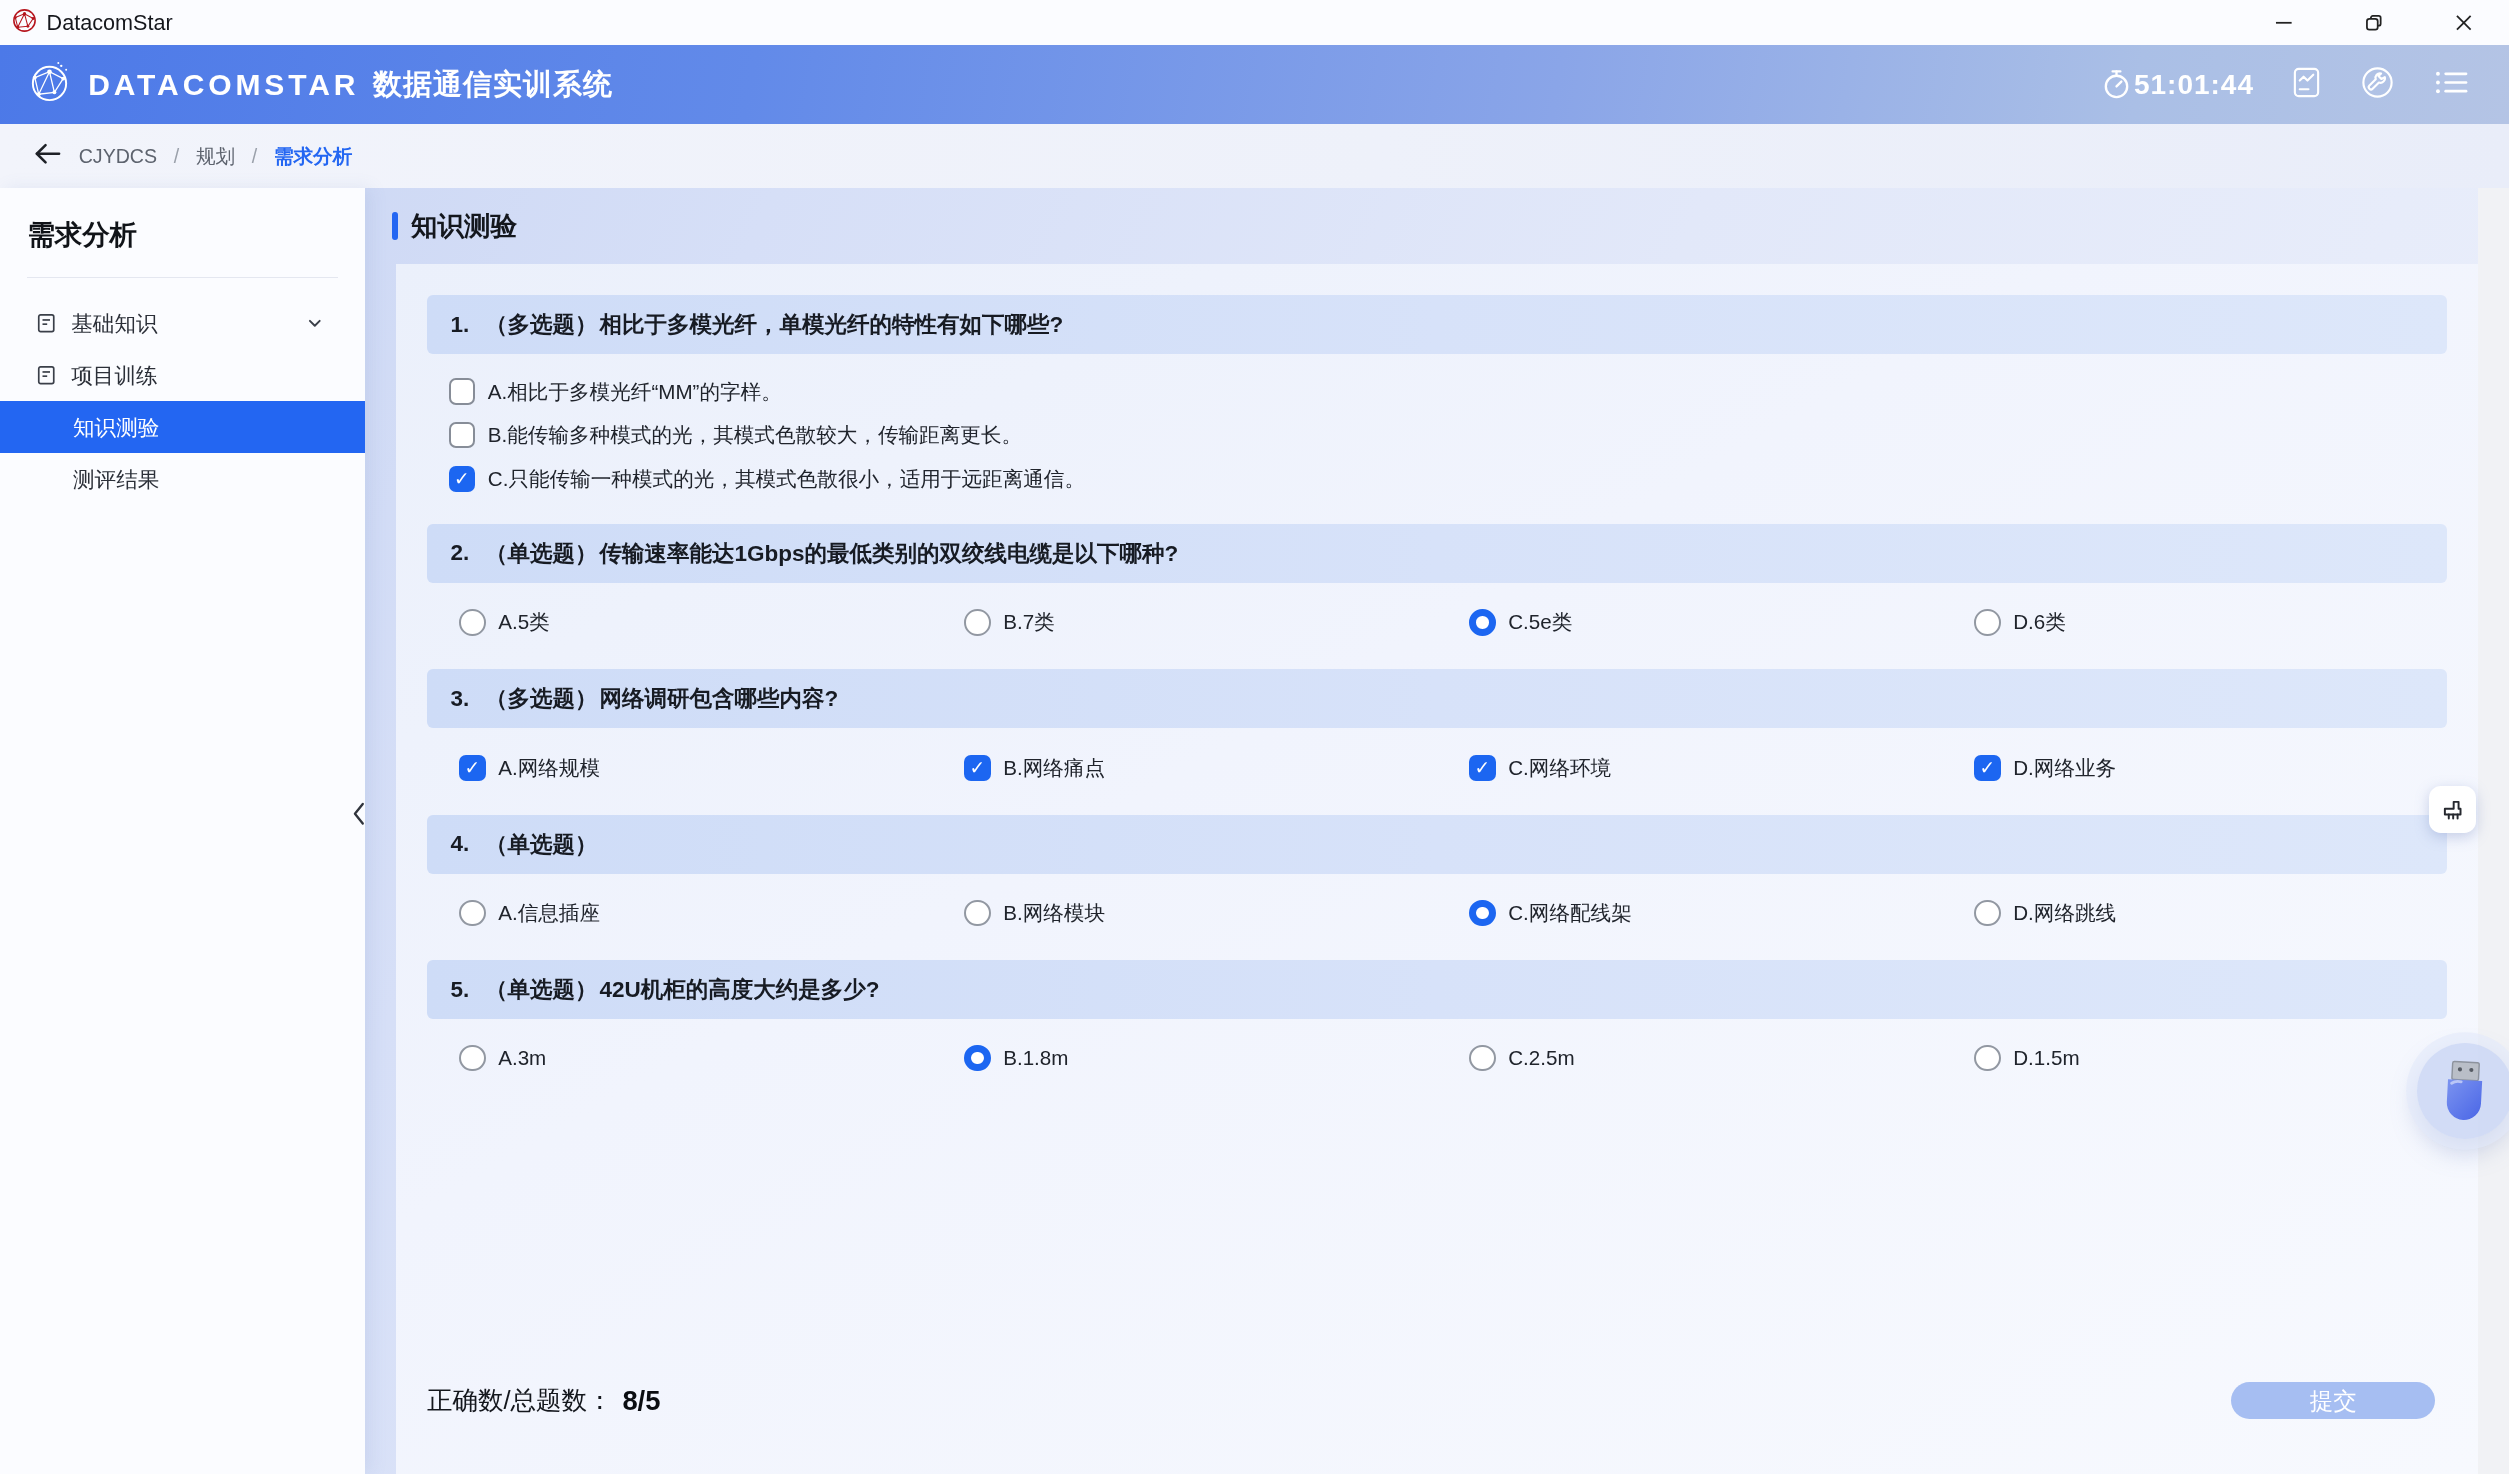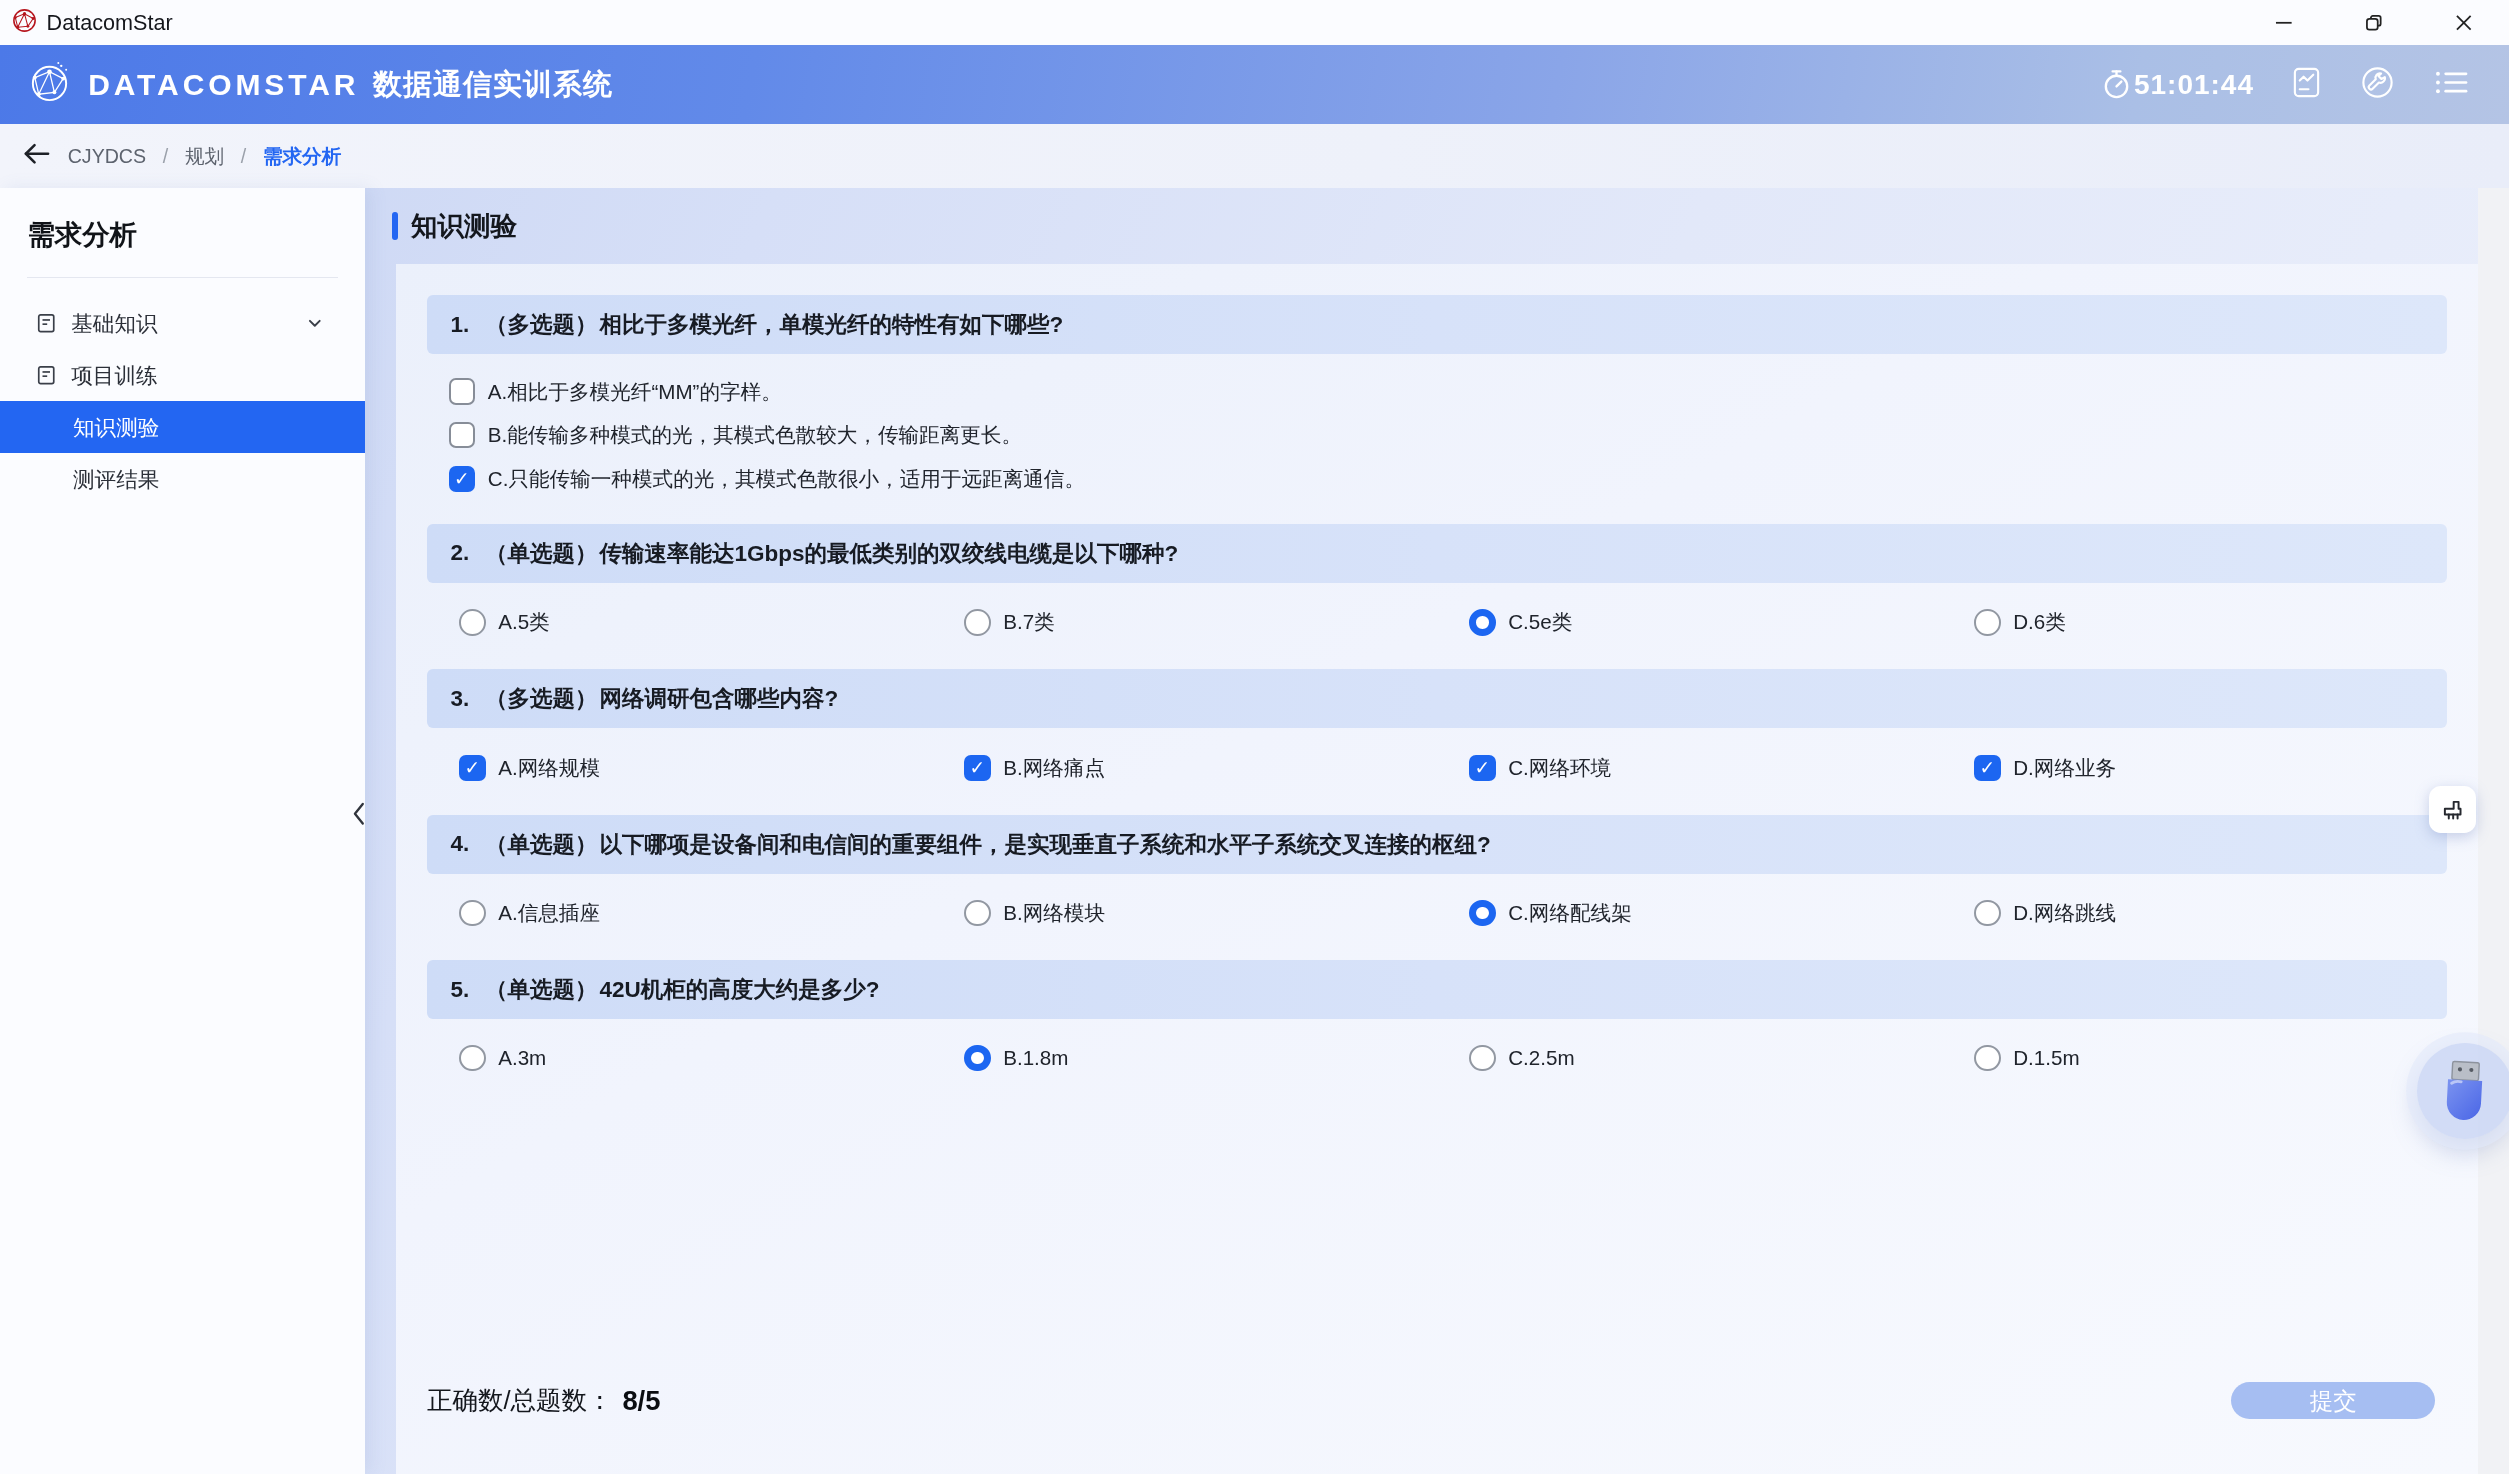--- a/index.html
+++ b/index.html
@@ -15,21 +15,21 @@
   
   .appbar { height:79px; display:flex; align-items:center; padding:0 39px 0 25.5px;
     background:linear-gradient(100deg,#4c79e8 0%,#628ae9 30%,#8aa5e8 62%,#aabfe6 85%,#b4c4e5 100%); }
   .hd-brand { color:#fff; font-size:30px; font-weight:700; letter-spacing:3.9px; margin-left:15.7px; }
   .hd-product { color:#fff; font-size:29px; font-weight:700; margin-left:13.7px; letter-spacing:1px; }
   .hd-right { margin-left:auto; display:flex; align-items:center; gap:37px; }
   .hd-timer { display:flex; align-items:center; gap:1px; }
   .hd-timer-text { color:#fff; font-size:28px; font-weight:700; letter-spacing:1px; }
 
   
-  .breadcrumb { height:64px; display:flex; align-items:center; gap:16.7px; padding-left:22px;
+  .breadcrumb { height:64px; display:flex; align-items:center; gap:16.7px; padding-left:33px;
     background:linear-gradient(90deg,#f2f4fb 0%,#eef1fa 55%,#e9edf9 100%); }
   .bc-item { font-size:19.6px; color:#5d636e; }
   .bc-sep { font-size:19.6px; color:#9aa0aa; }
   .bc-current { font-size:19.6px; font-weight:700; color:#2366f2; }
 
   
   .content { position:relative; height:1286px; display:flex;
     background:linear-gradient(115deg,#c9d5f3 0%,#d6dff7 25%,#e2e8f9 55%,#ecf0fb 100%); }
 
   
@@ -336,21 +336,20 @@
     <span class="control checkbox on"></span>
     <span class="option-label">D.网络业务</span>
   </label>
 </div>
   </section>
 
   <section class="question">
     <div class="q-header">
       <span class="q-num">4.</span>
       <span class="q-type">（单选题）</span>
-      <span class="q-text">以下哪项是设备间和电信间的重要组件，是实现垂直子系统和水平子系统交叉连接的枢纽?</span>
     </div>
     <div class="q-options columns">
   <label class="option">
     <span class="control radio"></span>
     <span class="option-label">A.信息插座</span>
   </label>
 
   <label class="option">
     <span class="control radio"></span>
     <span class="option-label">B.网络模块</span>

